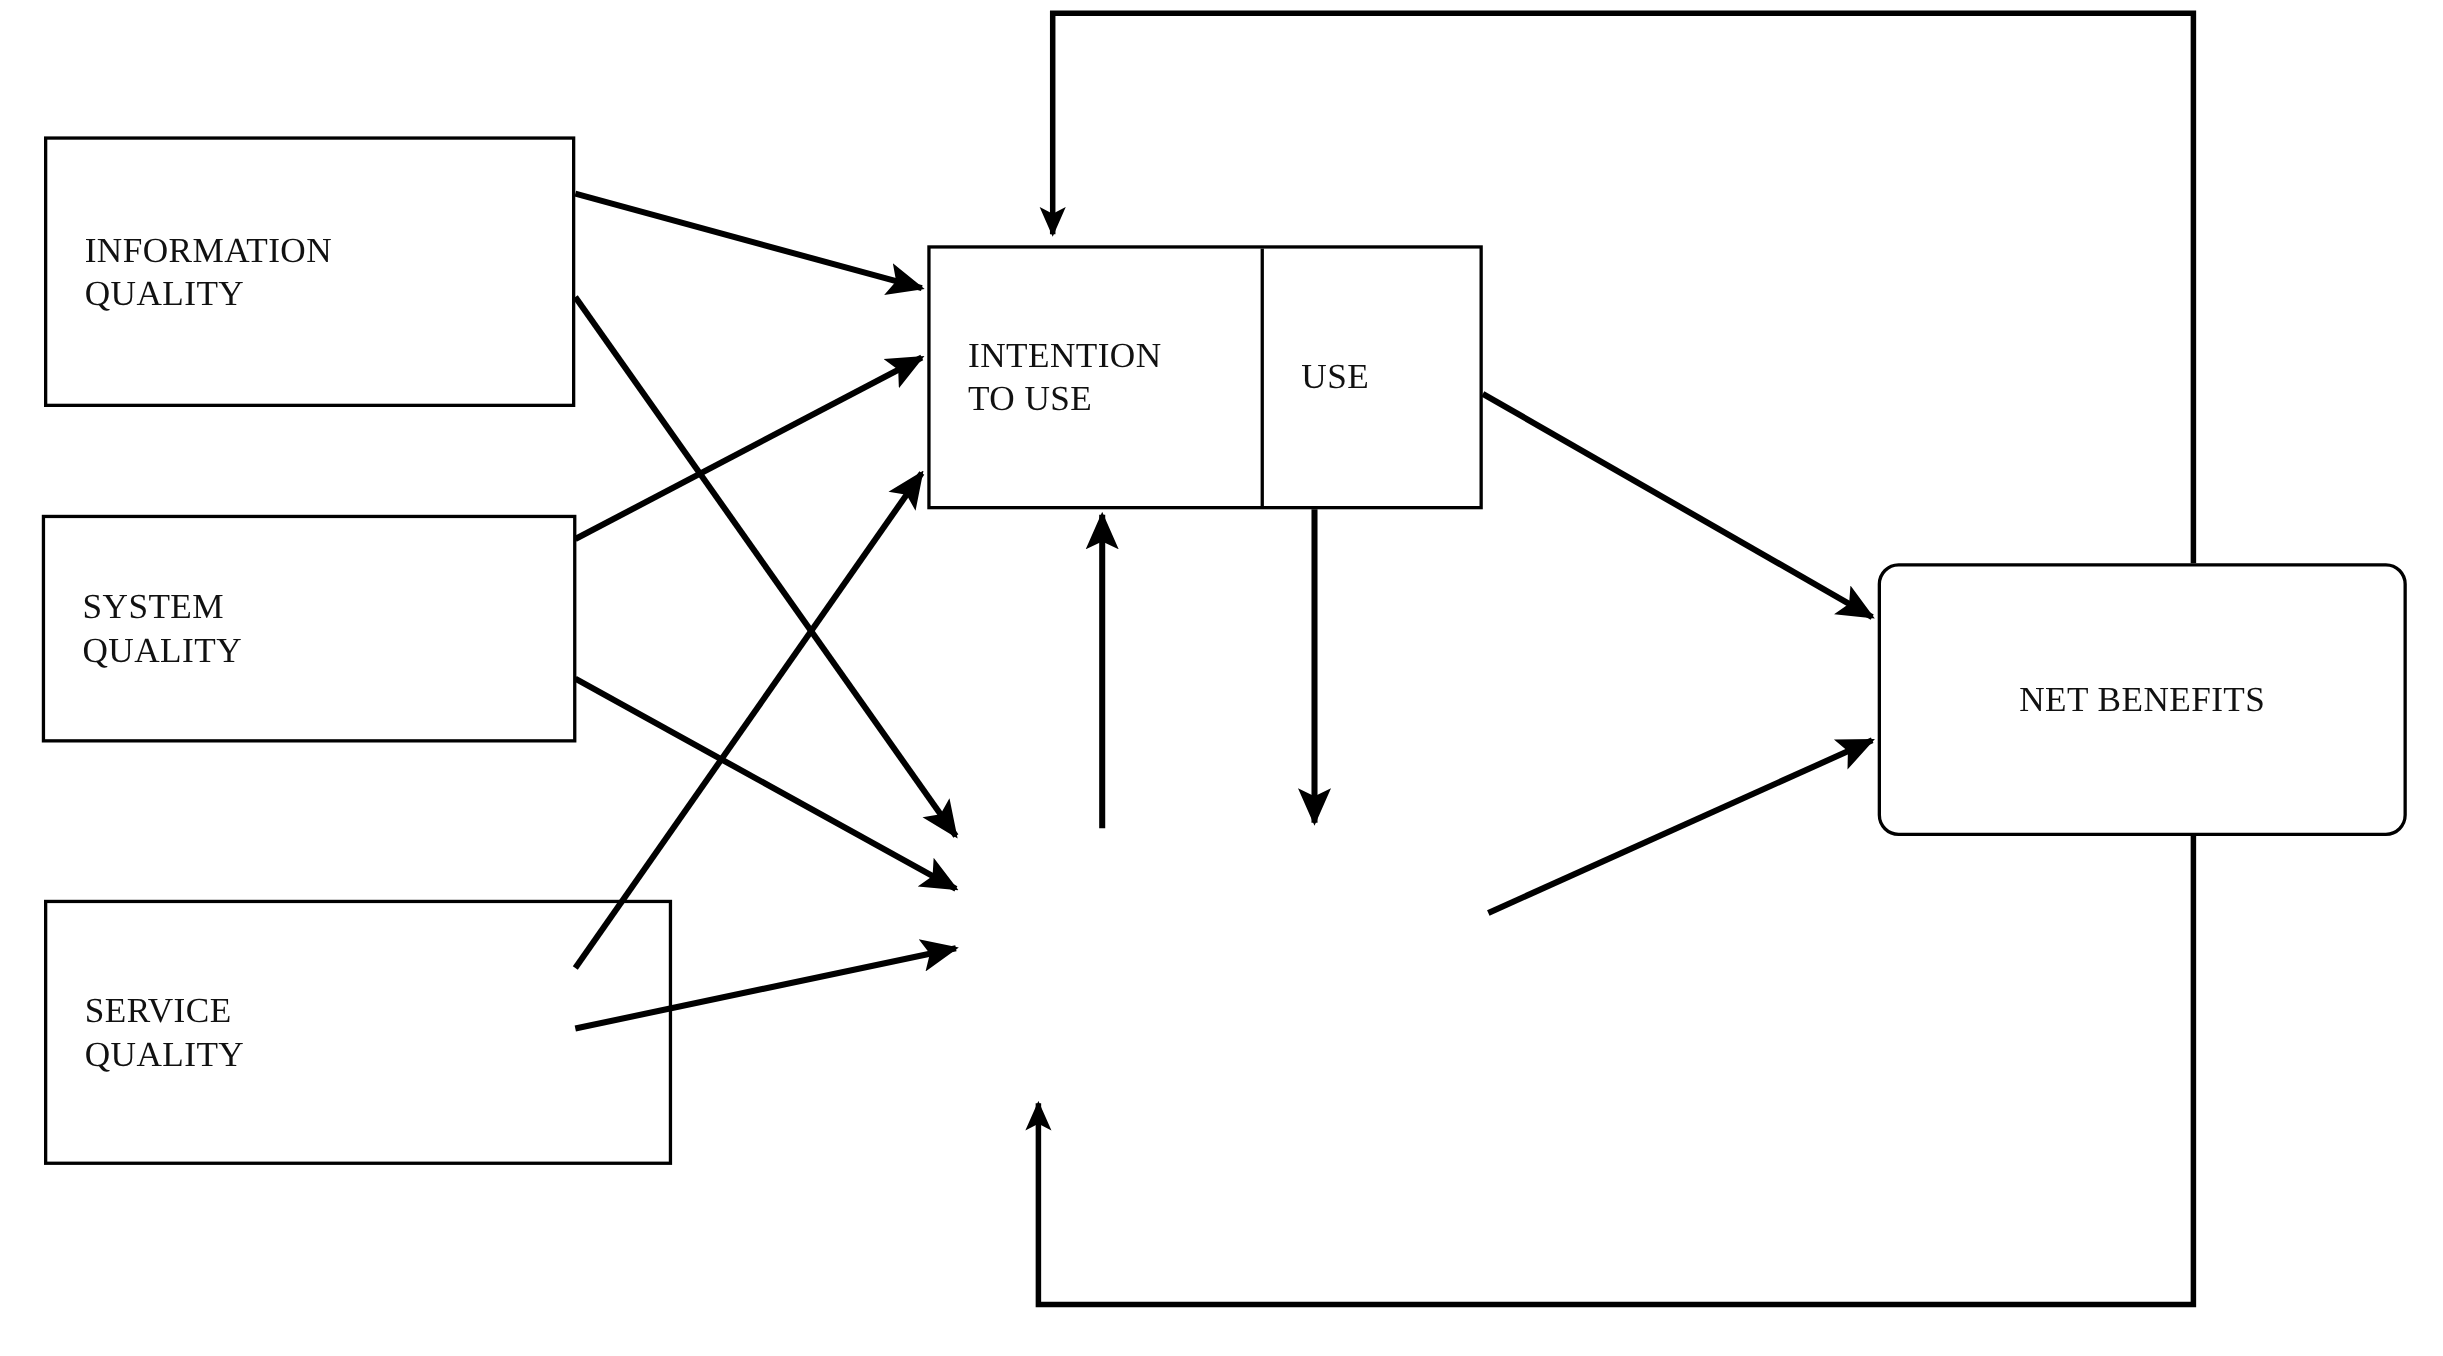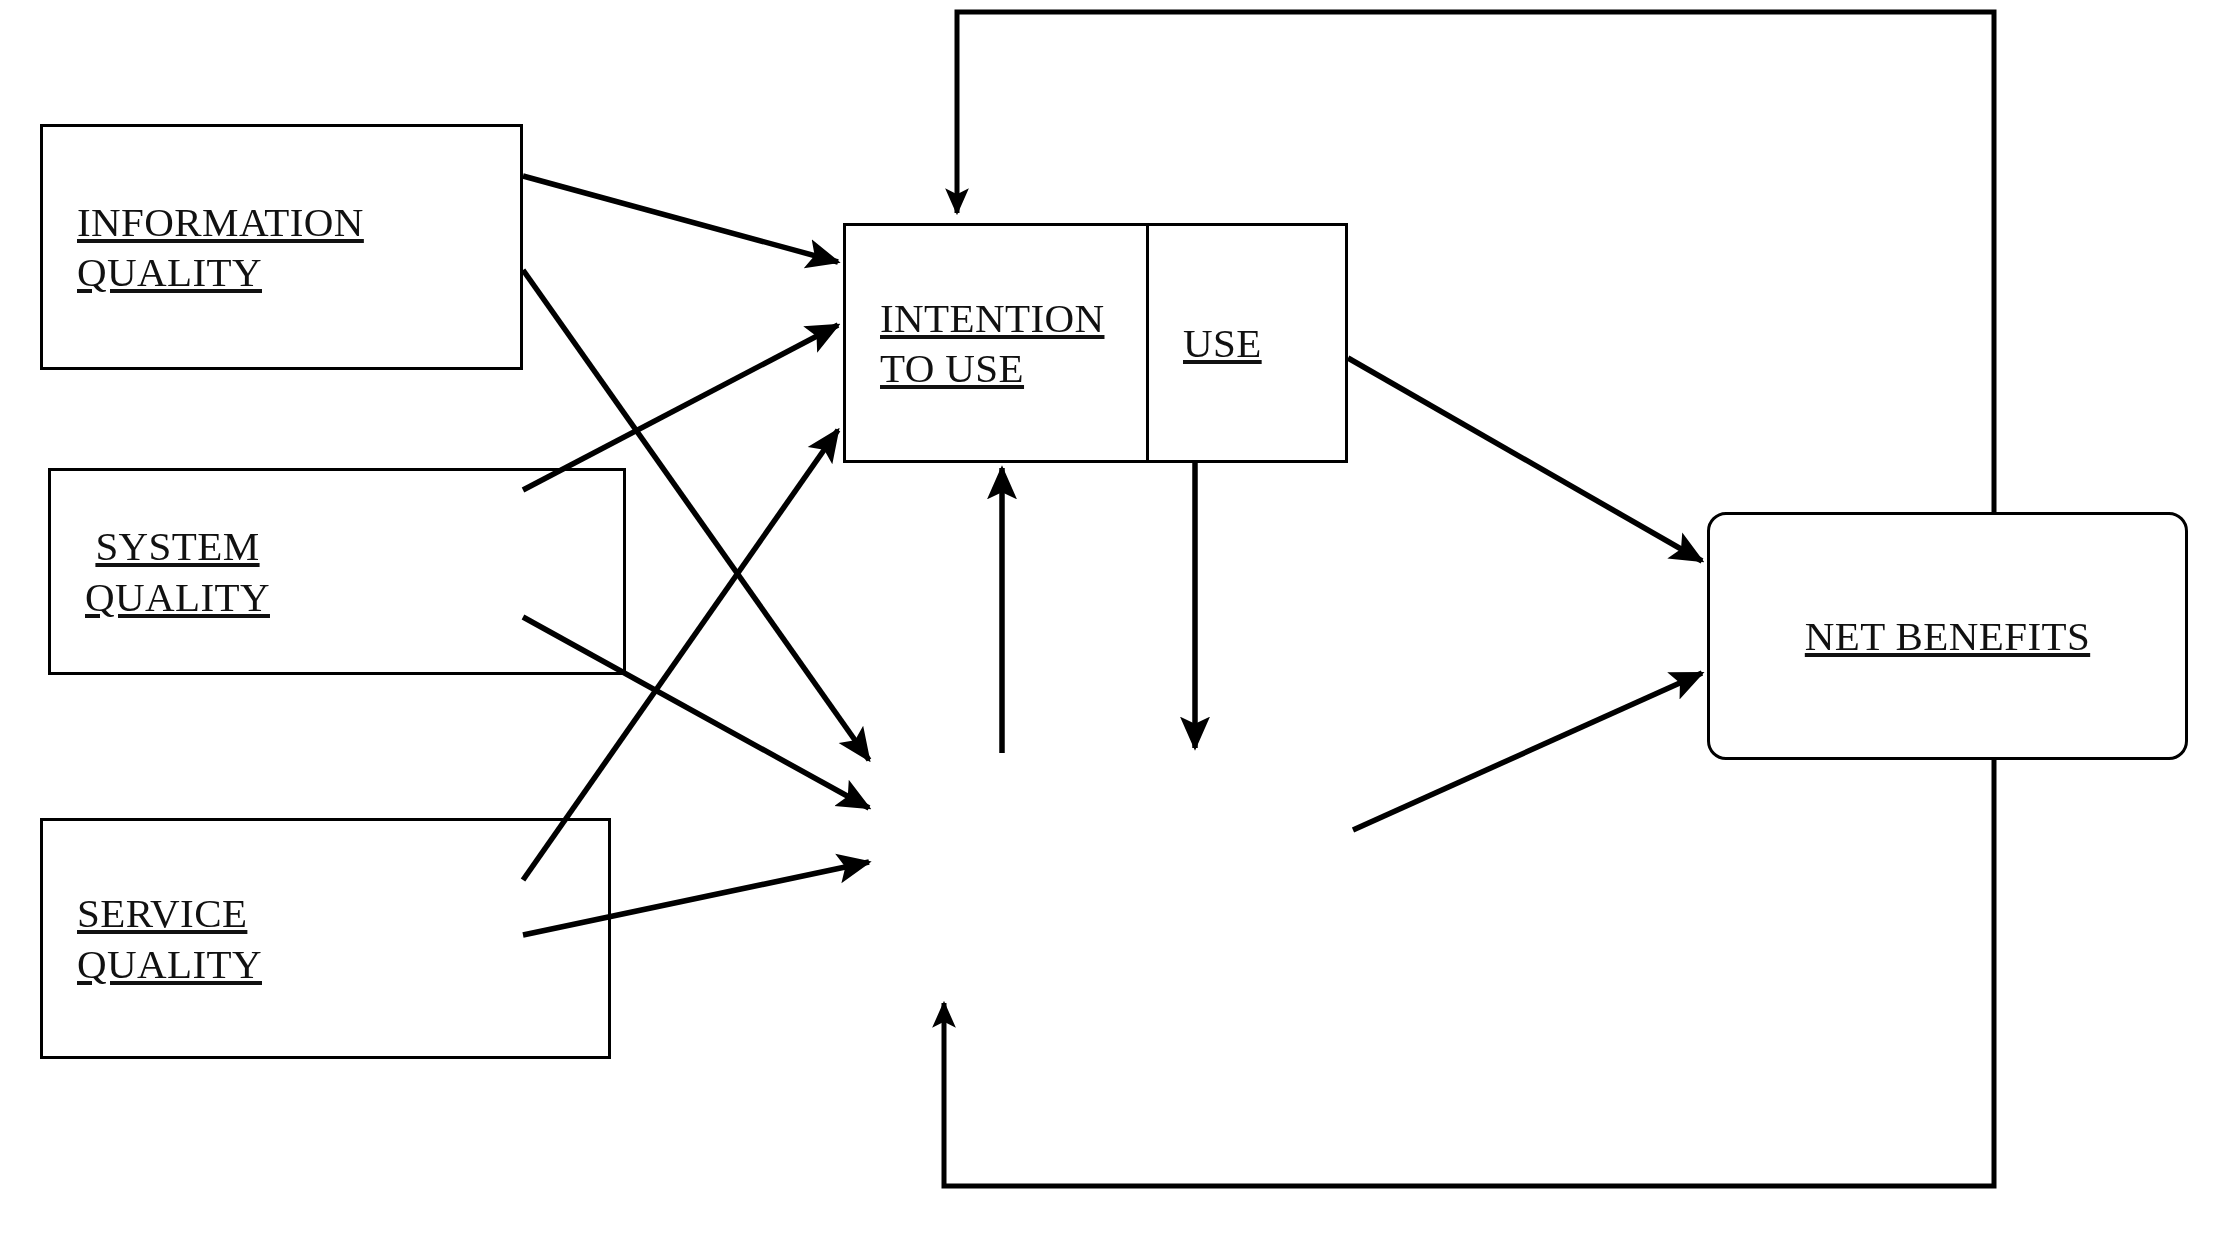--- a/index.html
+++ b/index.html
@@ -26,27 +26,26 @@
     position: absolute;
     box-sizing: border-box;
     border: 3px solid #000000;
     background: transparent;
     display: flex;
     align-items: center;
     justify-content: flex-start;
   }
   .node-label {
     color: #111111;
-    font-size: 41px;
+    font-size: 32px;
     line-height: 1.22;
     letter-spacing: 0.4px;
     white-space: pre-line;
     padding-left: 34px;
     font-family: "Liberation Serif", "DejaVu Serif", serif;
-    text-decoration: underline;
   }
   .node-label.centered {
     padding-left: 0;
     width: 100%;
     text-align: center;
   }
   .sub-divider {
     position: absolute;
     top: 0;
     bottom: 0;
@@ -102,21 +101,21 @@
 
       <path d="M 1994 760 L 1994 1186 L 944 1186 L 944 1003" marker-end="url(#arrowhead-slim)" stroke-width="5"></path>
     </g>
   </svg>
 
   <div class="node-box" style="left:40px; top:124px; width:483px; height:246px;">
     <span class="node-label">INFORMATION
 QUALITY</span>
   </div>
 
-  <div class="node-box" style="left:48px; top:468px; width:578px; height:207px;text-align:center;">
+  <div class="node-box" style="left:38px; top:468px; width:486px; height:207px;">
     <span class="node-label">SYSTEM
 QUALITY</span>
   </div>
 
   <div class="node-box" style="left:40px; top:818px; width:571px; height:241px;">
     <span class="node-label">SERVICE
 QUALITY</span>
   </div>
 
   <div class="node-box" style="left:843px; top:223px; width:505px; height:240px;">

